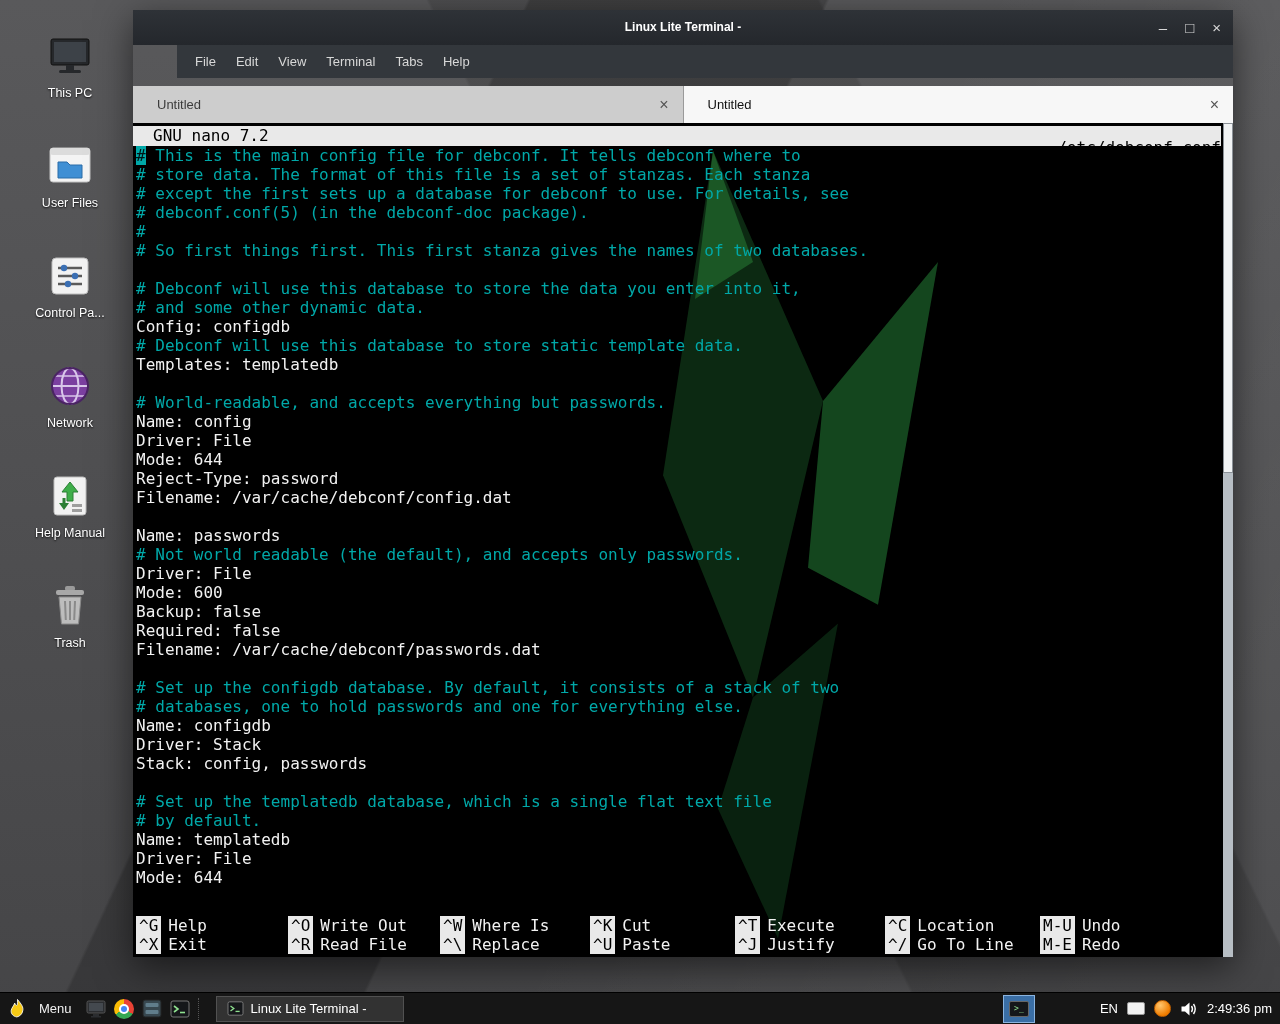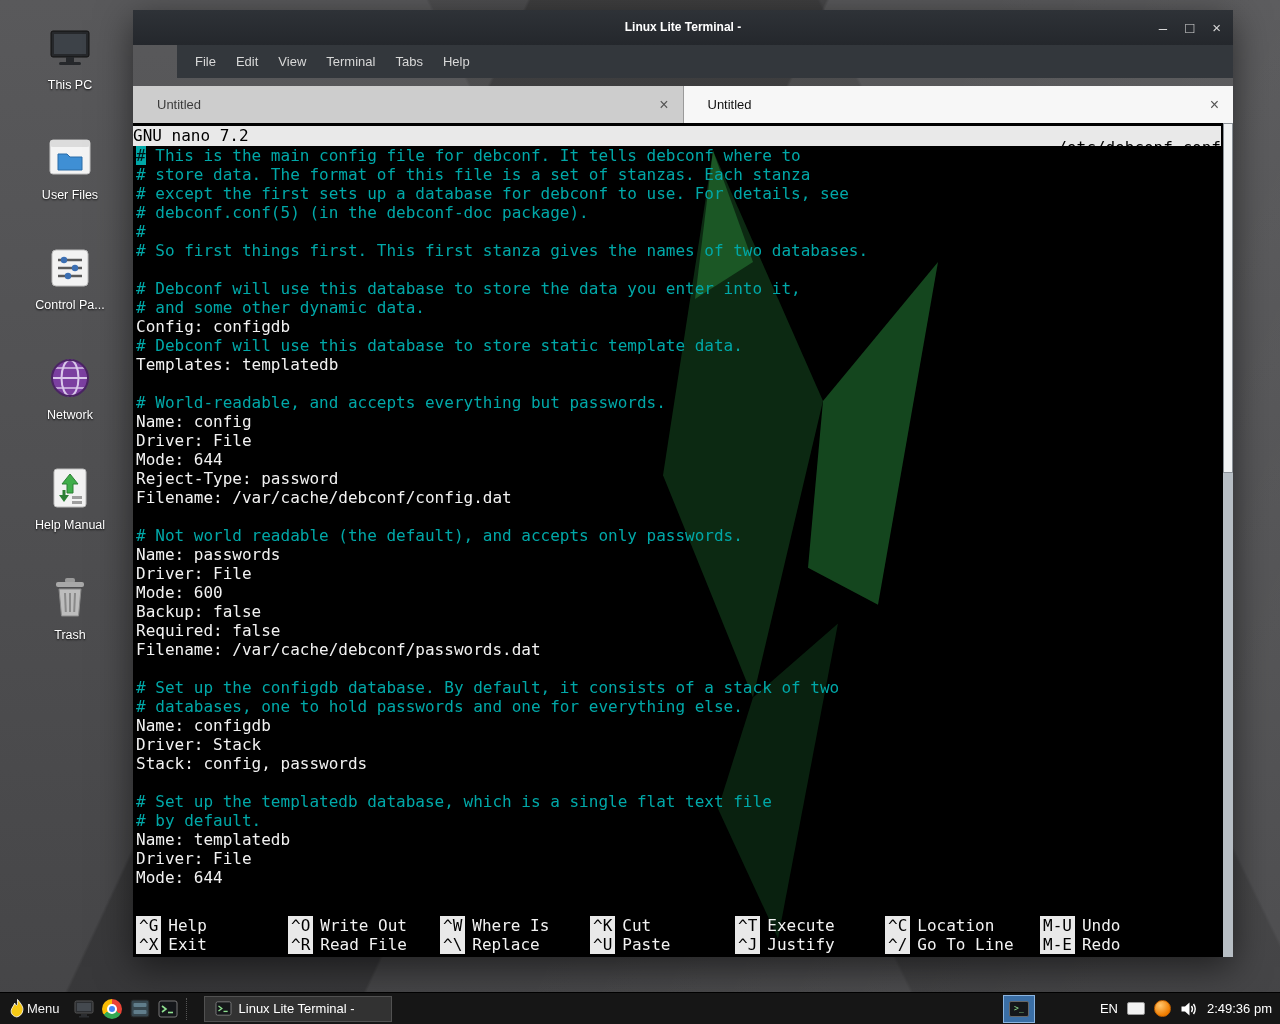--- a/index.html
+++ b/index.html
@@ -11,21 +11,21 @@
     position:absolute; inset:0;
     background-color:#4e4e50;
     background-image:
       linear-gradient(115deg, rgba(0,0,0,0) 30%, rgba(0,0,0,0.20) 30.2%, rgba(0,0,0,0.20) 47%, rgba(0,0,0,0) 47.2%),
       linear-gradient(64deg, rgba(0,0,0,0) 52%, rgba(0,0,0,0.13) 52.2%, rgba(0,0,0,0.13) 74%, rgba(0,0,0,0) 74.2%),
       linear-gradient(295deg, rgba(255,255,255,0.05) 10%, rgba(0,0,0,0) 45%),
       linear-gradient(180deg, #59595b, #454547);
   }
 
   
-  .desk-icons { position:absolute; left:0; top:16px; width:140px; display:flex; flex-direction:column; }
+  .desk-icons { position:absolute; left:0; top:24px; width:140px; display:flex; flex-direction:column; }
   .dicon { width:140px; height:110px; display:flex; flex-direction:column; align-items:center; padding-top:8px; cursor:default; }
   .dicon svg { width:48px; height:48px; }
   .dlabel { margin-top:6px; color:#ffffff; font-size:12.5px; text-shadow:0 1px 2px rgba(0,0,0,0.95); white-space:nowrap; }
 
   
   .window { position:absolute; left:133px; top:10px; width:1100px; height:947px;
             display:flex; flex-direction:column; box-shadow:0 10px 34px rgba(0,0,0,0.55); }
   .titlebar { height:35px; background:linear-gradient(180deg,#2e3237,#24272c); position:relative; flex:0 0 35px; }
   .title { position:absolute; left:0; right:0; top:0; height:35px; line-height:35px; text-align:center;
            color:#ffffff; font-size:12px; font-weight:bold; }
@@ -42,41 +42,41 @@
   .tab.active { background:#f7f7f7; color:#111; }
   .tab-close { margin-left:auto; color:#555; font-size:16px; line-height:1; cursor:pointer; }
 
   
   .term { flex:1 1 auto; background:#000; position:relative; overflow:hidden;
           font-family:"DejaVu Sans Mono","Liberation Mono",monospace; font-size:16px; }
   .watermark { position:absolute; left:290px; top:0; width:560px; height:100%; z-index:0; opacity:0.95; }
 
   .nano-header { position:relative; z-index:1; height:20px; line-height:20px; margin:3px 12px 0 0;
                  background:#e9e9e9; color:#000; }
-  .nano-app { }
+  .nano-app { margin-left:20px; }
   .nano-file { position:absolute; left:0; right:0; text-align:right; top:12px; }
 
   .lines { position:relative; z-index:1; padding-left:3px; }
   .tline { height:19px; line-height:19px; white-space:pre; }
   .comment { color:#00a8a8; }
   .plain { color:#f2f2f2; }
   .cursor { background:#00a8a8; color:#001414; }
 
   .shortcuts { position:absolute; left:3px; right:16px; bottom:3px; z-index:1;margin-top:17px; }
   .sc-row { display:grid; grid-template-columns:152px 152px 150px 145px 150px 155px auto; height:19px; line-height:19px; }
   .sc { white-space:pre; color:#f2f2f2; }
   .sckey { background:#e9e9e9; color:#000; padding:0 3px; margin-right:7px; }
 
   .term-scroll { position:absolute; right:0; top:0; bottom:0; width:10px; background:#b7bec4; z-index:2; }
   .term-thumb { position:absolute; top:0; left:0; right:0; height:42%; background:#f1f3f4; border:1px solid #8b9197; }
 
   
   .taskbar { position:absolute; left:0; bottom:0; width:1280px; height:32px; background:#161616;
              border-top:1px solid #000; display:flex; align-items:center; z-index:10; }
-  .menu-btn { display:flex; align-items:center; gap:0; height:100%; padding:0 10px 0 8px; color:#f0f0f0;
+  .menu-btn { display:flex; align-items:center; gap:12px; height:100%; padding:0 10px 0 8px; color:#f0f0f0;
               font-size:13px; cursor:pointer; }
   .tb-icon { width:28px; height:28px; display:flex; align-items:center; justify-content:center; cursor:pointer; }
   .tb-sep { width:8px; height:22px; margin:0 4px; border-left:1px dotted #555; }
   .task-btn { display:flex; align-items:center; gap:7px; height:26px; margin-left:6px; padding:0 10px;
               background:#323232; border:1px solid #515151; color:#fff; font-size:13px; width:188px; cursor:pointer; }
   .task-btn span { white-space:nowrap; overflow:hidden; }
 
   .tray { margin-left:auto; display:flex; align-items:center; gap:9px; padding-right:8px; color:#fff; font-size:13px; }
   .tray-active { width:32px; height:28px; background:#3a6ea5; border:1px solid #8ab4e0; display:flex;
                  align-items:center; justify-content:center; margin-right:56px; cursor:pointer; }
@@ -219,22 +219,22 @@
             <div class="tline comment"># Debconf will use this database to store static template data.</div>
             <div class="tline plain">Templates: templatedb</div>
             <div class="tline plain">&nbsp;</div>
             <div class="tline comment"># World-readable, and accepts everything but passwords.</div>
             <div class="tline plain">Name: config</div>
             <div class="tline plain">Driver: File</div>
             <div class="tline plain">Mode: 644</div>
             <div class="tline plain">Reject-Type: password</div>
             <div class="tline plain">Filename: /var/cache/debconf/config.dat</div>
             <div class="tline plain">&nbsp;</div>
+            <div class="tline plain">Name: passwords</div>
             <div class="tline comment"># Not world readable (the default), and accepts only passwords.</div>
-            <div class="tline plain">Name: passwords</div>
             <div class="tline plain">Driver: File</div>
             <div class="tline plain">Mode: 600</div>
             <div class="tline plain">Backup: false</div>
             <div class="tline plain">Required: false</div>
             <div class="tline plain">Filename: /var/cache/debconf/passwords.dat</div>
             <div class="tline plain">&nbsp;</div>
             <div class="tline comment"># Set up the configdb database. By default, it consists of a stack of two</div>
             <div class="tline comment"># databases, one to hold passwords and one for everything else.</div>
             <div class="tline plain">Name: configdb</div>
             <div class="tline plain">Driver: Stack</div>

